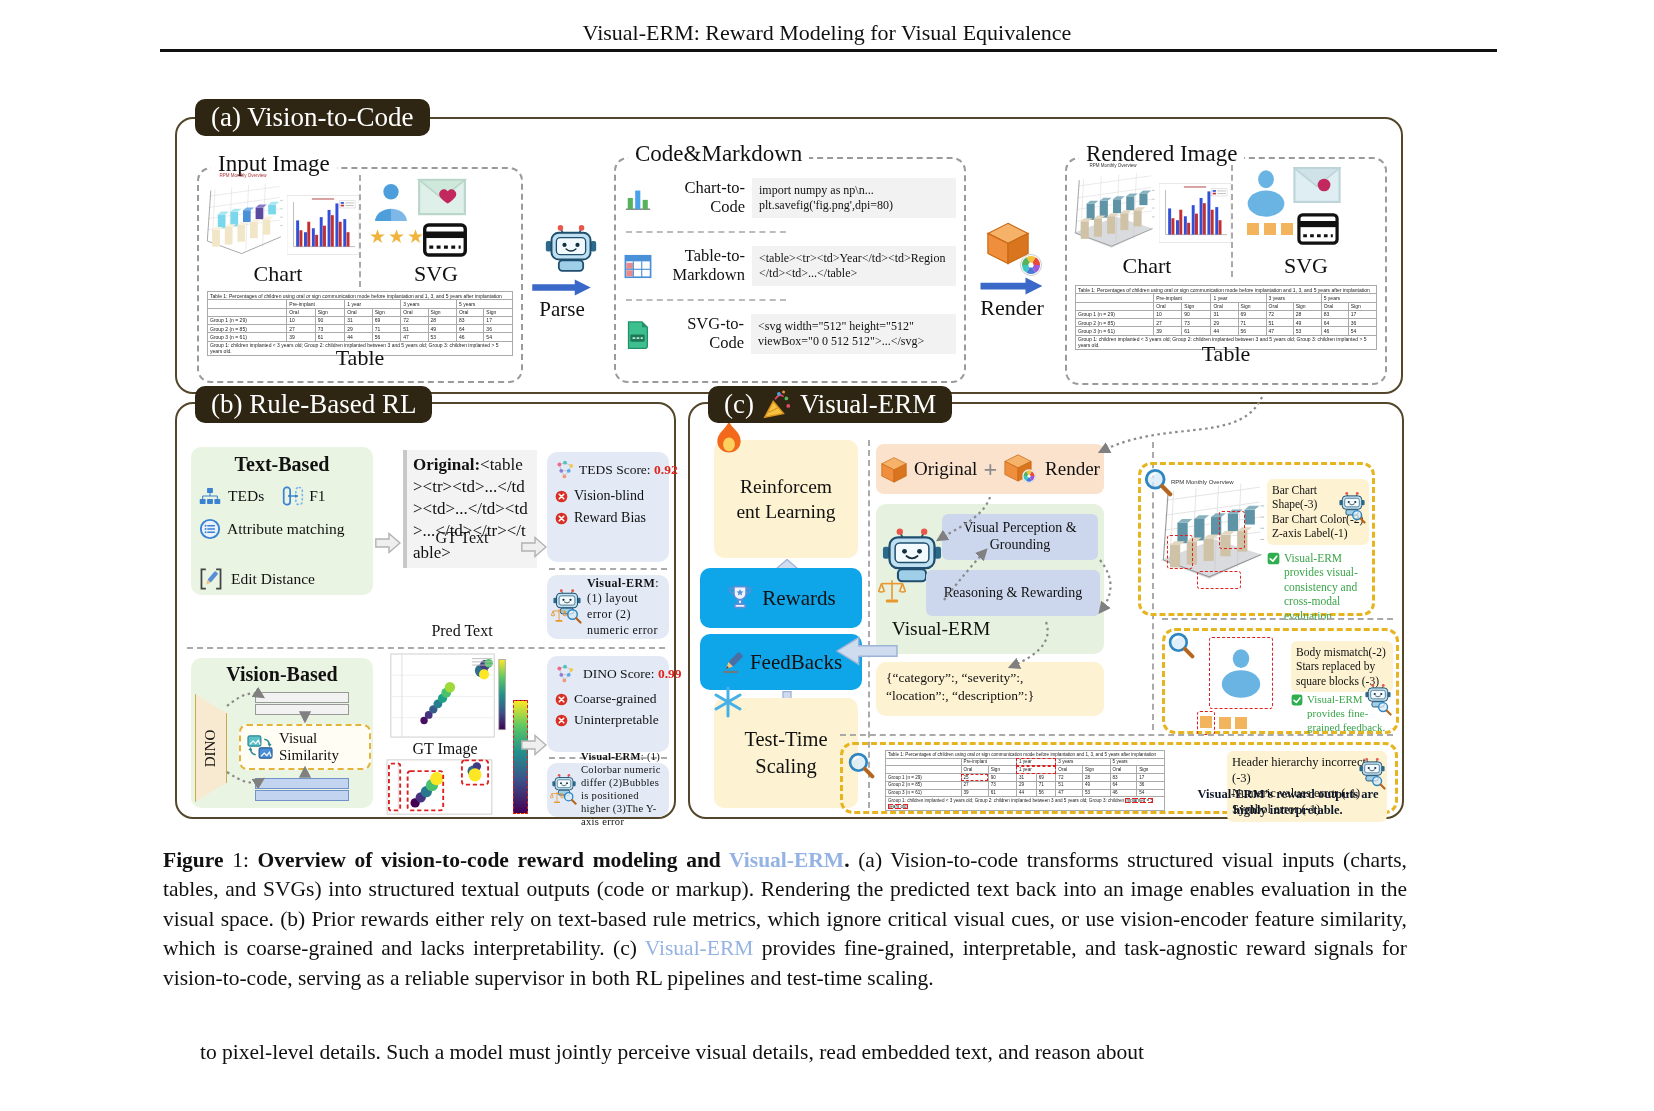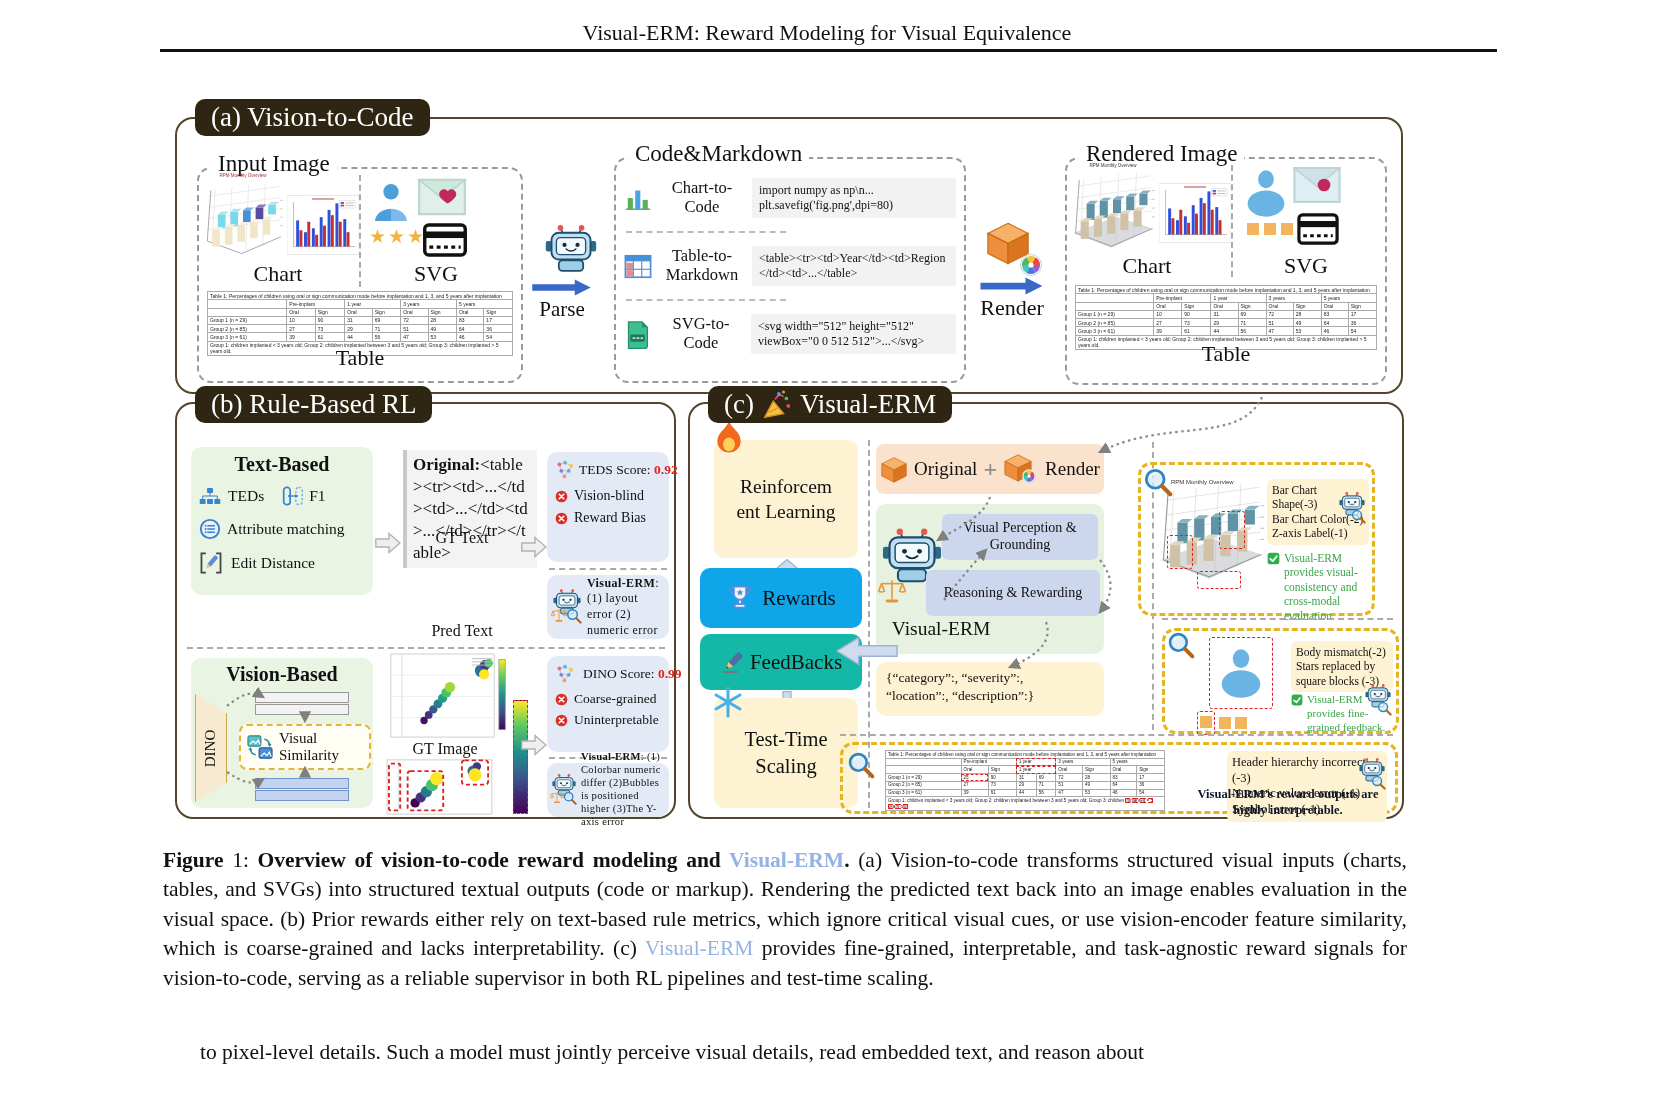--- a/index.html
+++ b/index.html
@@ -33,21 +33,21 @@
   .brand2{color:#94b3e4;}
   .caption{position:absolute;left:163px;top:846px;width:1244px;font-size:21.5px;line-height:1.37;text-align:justify;}
   .nexttext{position:absolute;left:163px;top:1040px;width:1244px;font-size:21.5px;margin-left:37px;}
   .mini-table{border-collapse:collapse;font-family:"Liberation Sans",sans-serif;font-size:5px;line-height:1.25;color:#222;background:#fff;border:1px solid #777;width:100%;}
   .mini-table td{border:0.5px solid #aaa;padding:0.5px 2px;white-space:nowrap;}
   .mini-table .cap{font-size:inherit;}
   .mini-table .fn{white-space:normal;}
   .mini-table .hl{outline:1.6px dashed #e02020;outline-offset:-1px;}
   .mini-table.sm{font-size:4.6px;}
   .crow{display:flex;align-items:center;gap:7px;padding:3px 8px;height:60px;}
-  .clabel{width:86px;text-align:center;font-size:16.5px;line-height:1.15;}
+  .clabel{width:86px;text-align:right;font-size:16.5px;line-height:1.15;}
   .csep{margin-left:10px;width:160px;border-top:2px dashed #bbb;}
   .irow{display:flex;align-items:center;gap:7px;}
   .stars{font-family:"DejaVu Sans",sans-serif;color:#f0b43c;font-size:19px;letter-spacing:2px;}
   .sq{width:12px;height:12px;background:#f2b45c;display:inline-block;margin-right:5px;}
   .botwrap{position:relative;}
 </style>
 </head>
 <body>
 
 <svg width="0" height="0" style="position:absolute" aria-hidden="true">
@@ -714,21 +714,21 @@
             </svg>
             <span style="font-size:15.5px">F1</span>
           </span>
       </div>
       <div class="irow" style="margin-top:12px;gap:6px">
         <svg style="width:22px;height:22px">
             <use href="#sym-attr"></use>
           </svg>
         <span style="font-size:15.5px">Attribute matching</span>
       </div>
-      <div class="irow" style="margin-top:12px;gap:8px">
+      <div class="irow" style="margin-top:28px;gap:8px">
         <svg style="width:24px;height:22px">
             <use href="#sym-edit"></use>
           </svg>
         <span style="font-size:15.5px">Edit Distance</span>
       </div>
     </div>
 
     <svg class="abs" style="left:198px;top:128px;width:26px;height:22px">
         <use href="#sym-arrow-hollow"></use>
       </svg>
@@ -866,21 +866,21 @@
       </svg>
     <div class="bluebox" style="left:10px;top:164px;width:162px;height:60px;display:flex;align-items:center;justify-content:center;gap:8px;background:#0ea5e9">
       <svg style="width:28px;height:28px">
           <use href="#sym-trophy"></use>
         </svg>
       <span style="font-size:21px">Rewards</span>
     </div>
     <svg class="abs" style="left:146px;top:232px;width:62px;height:30px;z-index:3">
         <use href="#sym-arrow-left"></use>
       </svg>
-    <div class="bluebox" style="left:10px;top:230px;width:162px;height:56px;display:flex;align-items:center;justify-content:center;gap:4px;background:#14b8a6">
+    <div class="bluebox" style="left:10px;top:230px;width:162px;height:56px;display:flex;align-items:center;justify-content:center;gap:4px;background:#0ea5e9">
       <svg style="width:26px;height:26px">
           <use href="#sym-pencil"></use>
         </svg>
       <span style="font-size:21px">FeedBacks</span>
     </div>
     <svg class="abs" style="left:85px;top:287px;width:24px;height:20px">
         <use href="#sym-arrow-down"></use>
       </svg>
     <svg class="abs" style="left:22px;top:282px;width:32px;height:32px;z-index:3">
         <use href="#sym-snow"></use>

